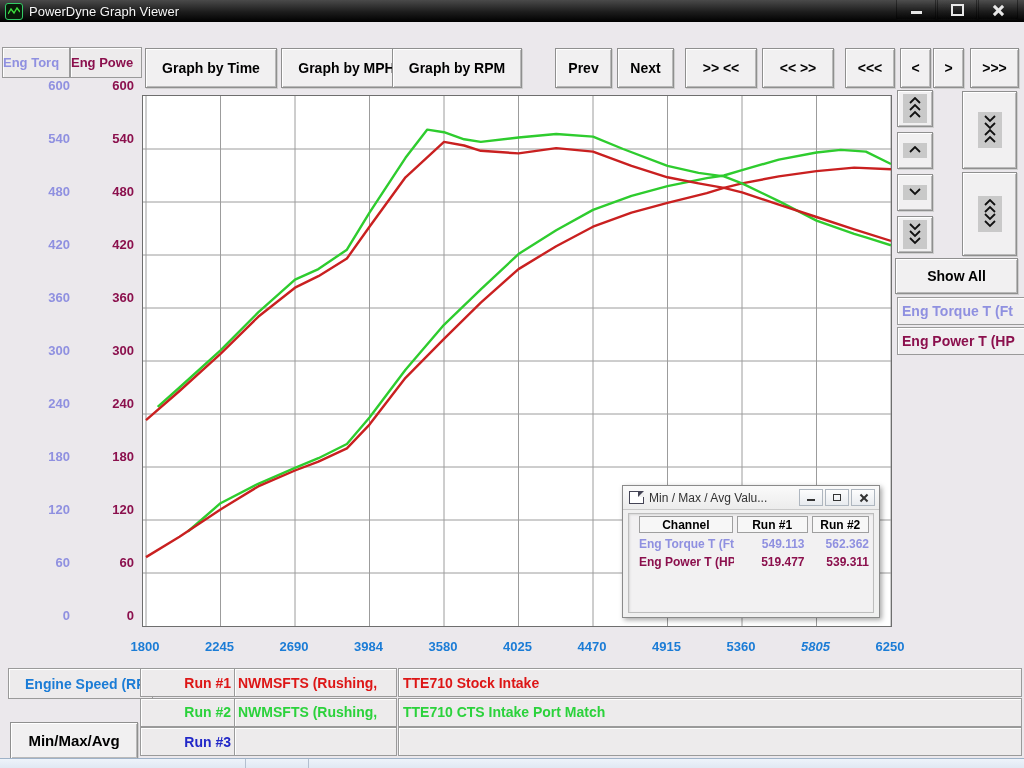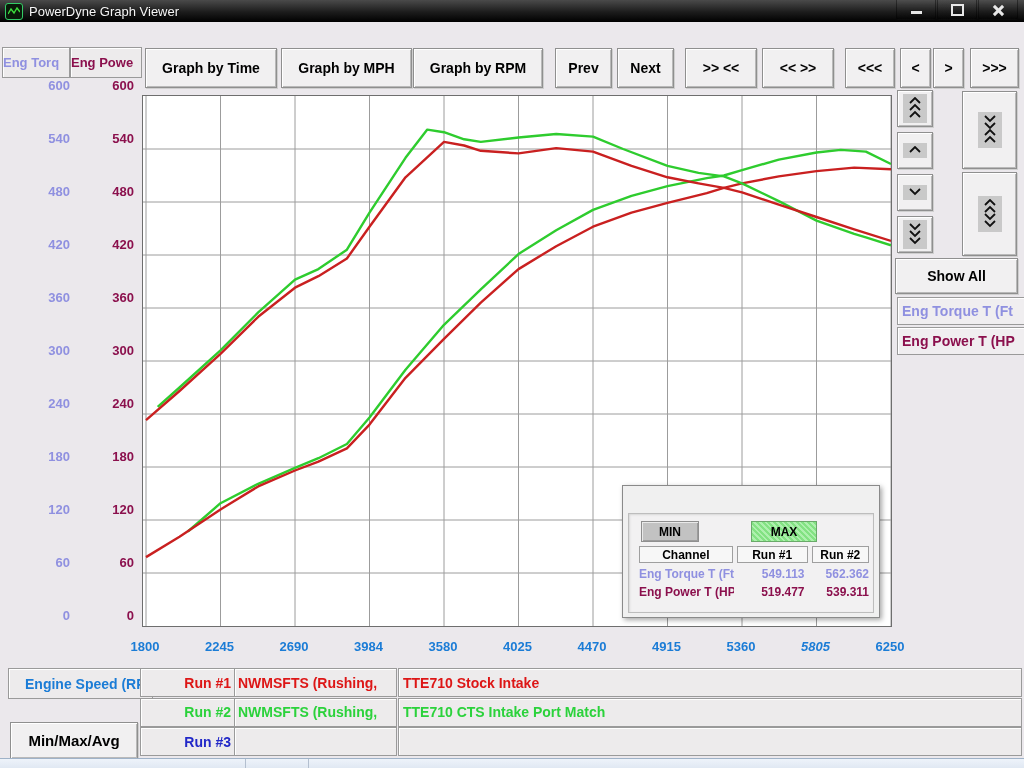--- a/index.html
+++ b/index.html
@@ -118,21 +118,21 @@
         </div>
     </div>
   </div>
 
 
   <div id="toolbar">
       <div class="chan-tab" style="color: rgb(143, 144, 224); left: 2px; top: 47px; width: 66px;">Eng Torq</div>
       <div class="chan-tab" style="color: rgb(139, 16, 77); left: 70px; top: 47px; width: 70px;">Eng Powe</div>
       <div class="btn" style="left: 145px; top: 48px; width: 130px; height: 38px;">Graph by Time</div>
       <div class="btn" style="left: 281px; top: 48px; width: 129px; height: 38px;">Graph by MPH</div>
-      <div class="btn" style="left: 413px; top: 48px; width: 128px; height: 38px;">Graph by RPM</div>
+      <div class="btn" style="left: 392px; top: 48px; width: 128px; height: 38px;">Graph by RPM</div>
       <div class="btn" style="left: 555px; top: 48px; width: 55px; height: 38px;">Prev</div>
       <div class="btn" style="left: 617px; top: 48px; width: 55px; height: 38px;">Next</div>
       <div class="btn" style="left: 685px; top: 48px; width: 70px; height: 38px;">&gt;&gt; &lt;&lt;</div>
       <div class="btn" style="left: 762px; top: 48px; width: 70px; height: 38px;">&lt;&lt; &gt;&gt;</div>
       <div class="btn" style="left: 845px; top: 48px; width: 48px; height: 38px;">&lt;&lt;&lt;</div>
       <div class="btn" style="left: 900px; top: 48px; width: 29px; height: 38px;">&lt;</div>
       <div class="btn" style="left: 933px; top: 48px; width: 29px; height: 38px;">&gt;</div>
       <div class="btn" style="left: 970px; top: 48px; width: 47px; height: 38px;">&gt;&gt;&gt;</div>
     </div>
 
@@ -253,25 +253,36 @@
             <polyline points="2,15 7,20 12,15" fill="none" stroke="#111" stroke-width="1.8"></polyline>
             <polyline points="2,22 7,27 12,22" fill="none" stroke="#111" stroke-width="1.8"></polyline>
           </svg>
         </div>
       </div>
       <div class="chan-item" style="left: 897px; top: 297px; width: 122px; color: rgb(143, 144, 224);">Eng Torque T (Ft</div>
       <div class="chan-item" style="left: 897px; top: 327px; width: 122px; color: rgb(139, 16, 77);">Eng Power T (HP</div>
     </div>
 
   <div class="mmwin">
+    <div class="mm-titlebar">
+      <div class="mm-icon"></div>
+      <span>Min / Max / Avg Valu...</span>
+      <div class="mm-controls">
+        <div class="mm-btn">
+            <div class="mm-glyph-min"></div>
+          </div>
+        <div class="mm-btn">
+            <div class="mm-glyph-restore"></div>
+          </div>
+        <div class="mm-btn">
+            <div class="mm-glyph-close"></div>
+          </div>
+      </div>
+    </div>
     <div class="mm-body">
-      <div class="mm-minmax-row">
-        <div class="mm-min">MIN</div>
-        <div class="mm-max">MAX</div>
-      </div>
       <div class="mm-header" id="mm-header">
           <div class="mm-hcell" style="width: 96px;">Channel</div>
           <div class="mm-hcell" style="width: 72px;">Run #1</div>
           <div class="mm-hcell" style="width: 58px;">Run #2</div>
         </div>
       <div id="mm-rows">
           <div class="mm-row" style="color: rgb(143, 144, 224);">
             <div class="c0">Eng Torque T (Ft-</div>
             <div class="c1">549.113</div>
             <div class="c2">562.362</div>

